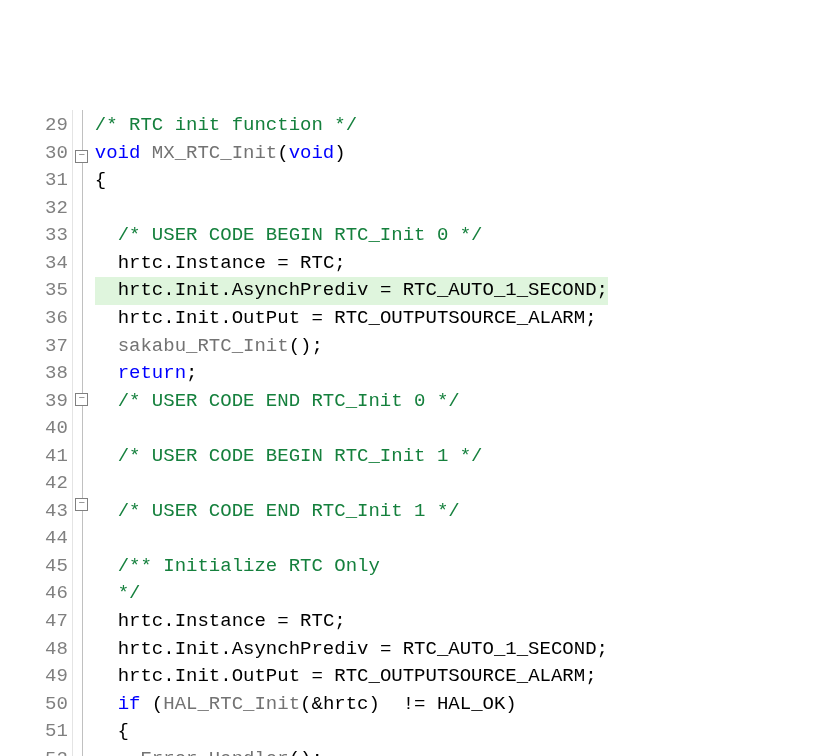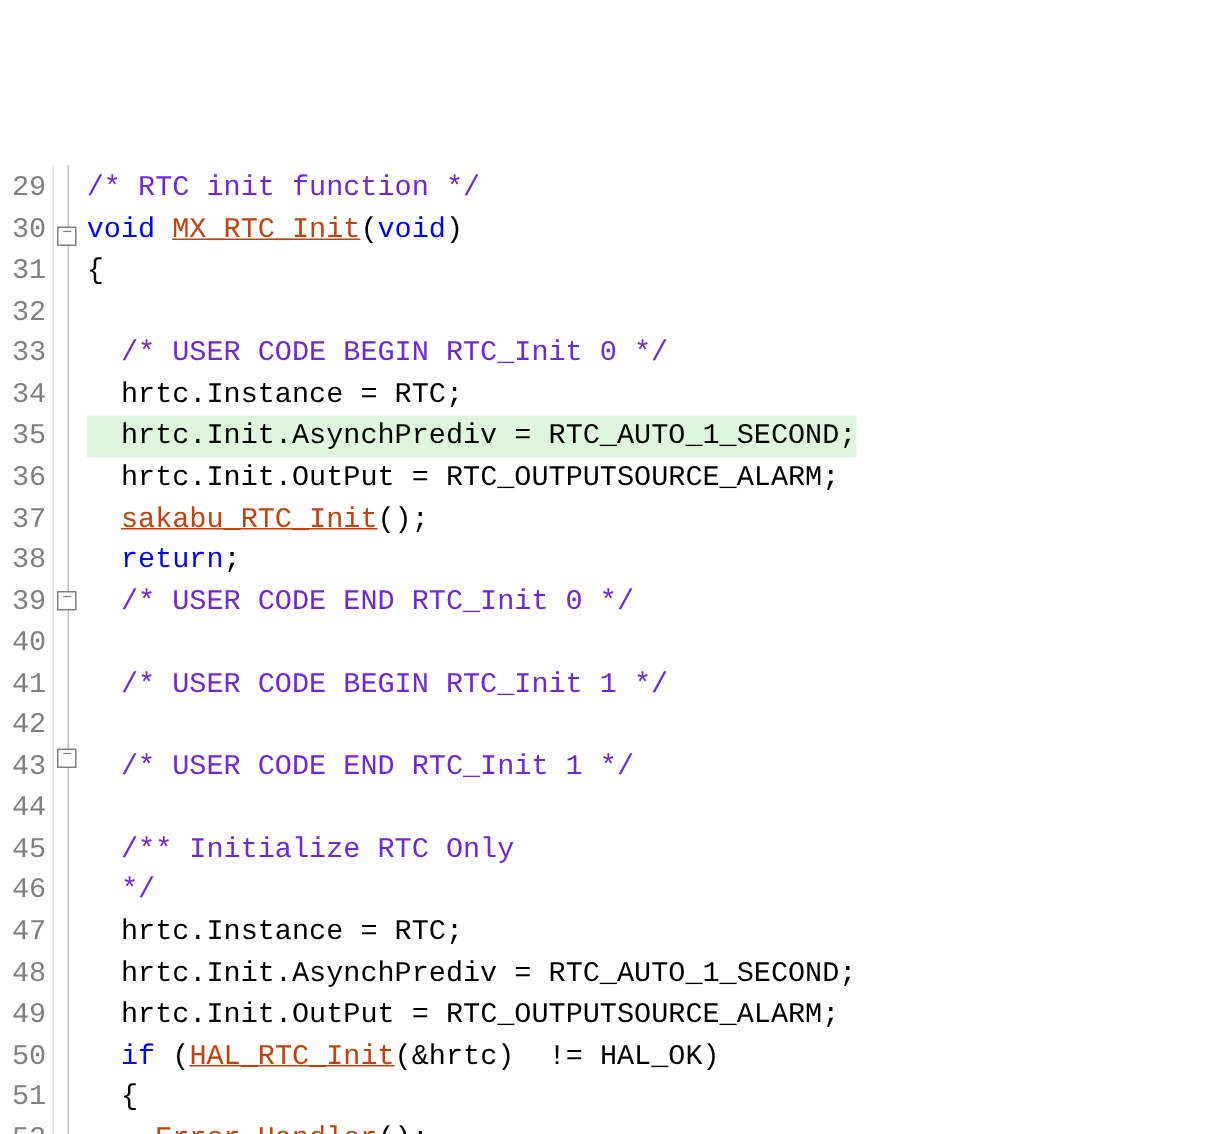--- a/index.html
+++ b/index.html
@@ -18,20 +18,21 @@
     background: #ffffff;
     color: #808080;
     text-align: right;
     padding: 2px 4px 2px 8px;
     user-select: none;
     border-right: 1px solid #e4e4e4;
   }
   .gutter .ln {
     display: block;
     height: 1.45em;
+    margin-left: 37px;
   }
   .fold-col {
     width: 18px;
     background: #ffffff;
     color: #808080;
     position: relative;
   }
   .fold-col .fold-mark {
     display: block;
     height: 1.45em;
@@ -64,22 +65,22 @@
     padding: 2px 0 2px 4px;
   }
   .code .row {
     display: block;
     height: 1.45em;
   }
   .hl {
     background: #dff5dd;
   }
   .kw { color: #0000ff; }
-  .cm { color: #6d28d9; }
-  .fn { color: #c2410c; text-decoration: underline; }
+  .cm { color: #15803d; }
+  .fn { color: #737373; }
   .id { color: #000000; text-align: right; }
   .op { color: #000000; }
 </style>
 </head>
 <body>
 
 
 
 <div class="editor">
   <div class="gutter" id="gutter"><span class="ln">29</span><span class="ln">30</span><span class="ln">31</span><span class="ln">32</span><span class="ln">33</span><span class="ln">34</span><span class="ln">35</span><span class="ln">36</span><span class="ln">37</span><span class="ln">38</span><span class="ln">39</span><span class="ln">40</span><span class="ln">41</span><span class="ln">42</span><span class="ln">43</span><span class="ln">44</span><span class="ln">45</span><span class="ln">46</span><span class="ln">47</span><span class="ln">48</span><span class="ln">49</span><span class="ln">50</span><span class="ln">51</span><span class="ln">52</span></div>

